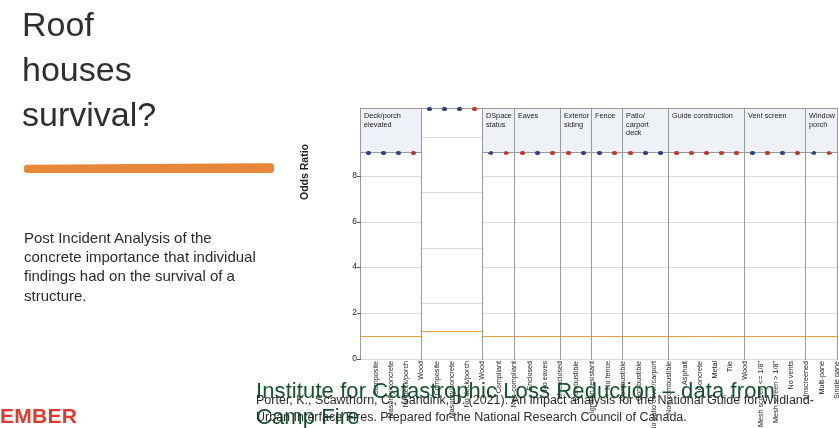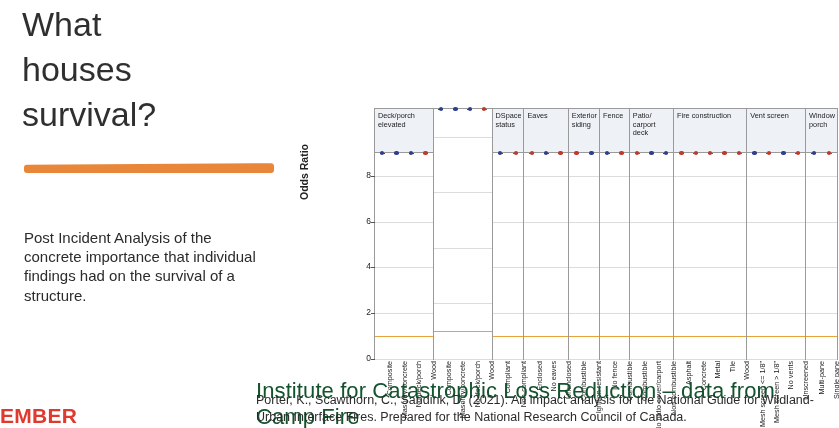--- a/index.html
+++ b/index.html
@@ -56,21 +56,21 @@
   }
   .ylabel{
     position:absolute; left:-2px; top:92px;
     transform: rotate(-90deg); transform-origin: left top;
     font-size:10.5px; font-weight:bold; color:#222; white-space:nowrap;
   }
   .plot-area{
     position:absolute; left:58px; top:0px; right:0px; height:252px;
   }
   .panels{
-    position:absolute; left:16px; top:0; right:0; top:0;
+    position:absolute; left:2px; top:0; right:0; top:0;
     display:flex; height:100%;
   }
   .panel{
     position:relative;
     border-left:1px solid #9a9a9a;
     border-top:1px solid #9a9a9a;
     border-bottom:1px solid #9a9a9a;
     display:flex; flex-direction:column;
     background:#fff;
   }
@@ -119,21 +119,21 @@
     font-size:7.2px; color:#222; white-space:nowrap;
     transform-origin: left top; transform: rotate(-90deg) translate(-100%, 0);
   }
 </style>
 </head>
 <body>
 
 <div class="slide">
 
   <div class="title">
-    <div>What</div>
+    <div>Roof</div>
     <div>houses</div>
     <div>survival?</div>
   </div>
 
   <div class="rule"></div>
 
   <div class="subtext">Post Incident Analysis of the concrete importance that individual findings had on the survival of a structure.</div>
 
   <div class="chart-wrap">
     <div class="ylabel">Odds Ratio</div>
@@ -373,21 +373,21 @@
                 <div class="dot" style="top: calc(91.6667% - 2.2px);"></div>
               </div>
               <div class="xlabels">
                 <div class="xlab" style="left: calc(16.6667% + 3px);">Combustible</div>
                 <div class="xlab" style="left: calc(50% + 3px);">No patio cover/carport</div>
                 <div class="xlab" style="left: calc(83.3333% + 3px);">Non-combustible</div>
               </div>
             </div>
           </div>
           <div class="panel" style="flex: 5 0 0px;">
-            <div class="panel-head">Fire construction</div>
+            <div class="panel-head">Guide construction</div>
             <div class="panel-body">
               <div class="gridline" style="top: 100%;"></div>
               <div class="gridline" style="top: 77.7778%;"></div>
               <div class="gridline" style="top: 55.5556%;"></div>
               <div class="gridline" style="top: 33.3333%;"></div>
               <div class="gridline" style="top: 11.1111%;"></div>
               <div class="refline" style="top: 88.8889%;"></div>
               <div class="pt" style="left: 10%; top: 0px;">
                 <div class="whisker" style="top: 83.3333%; height: 7.77778%;"></div>
                 <div class="cap" style="top: 83.3333%;"></div>

